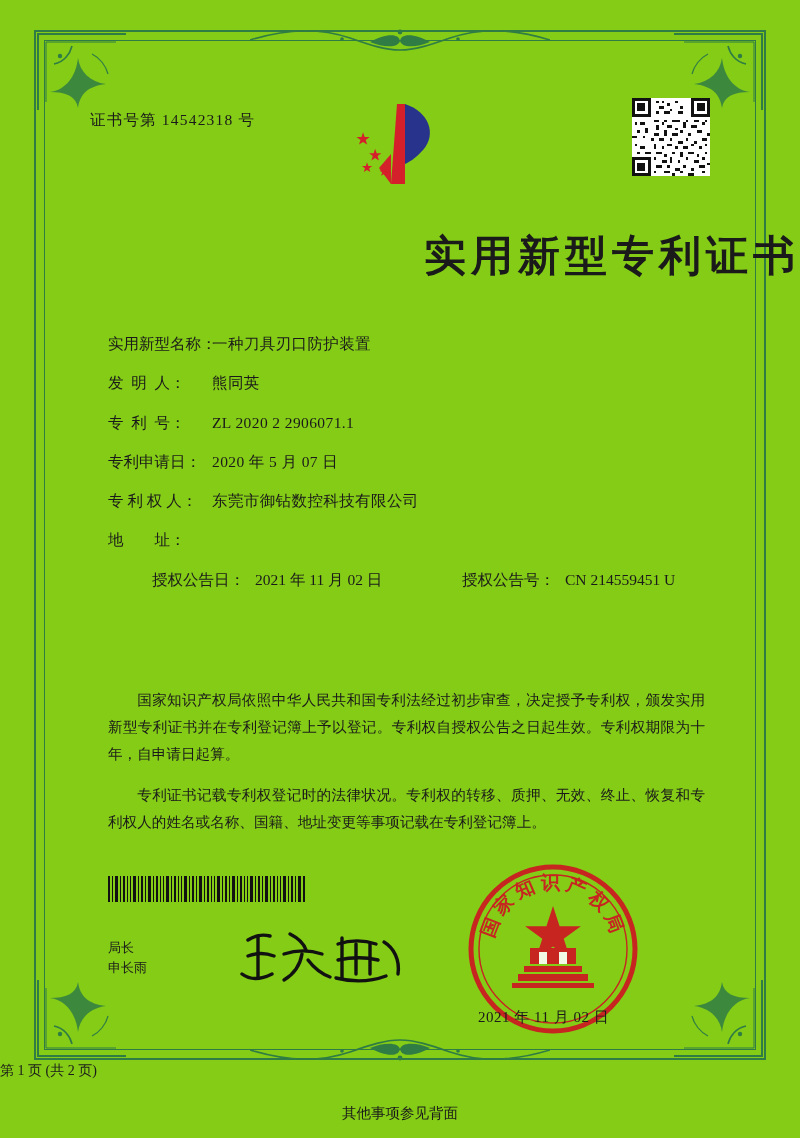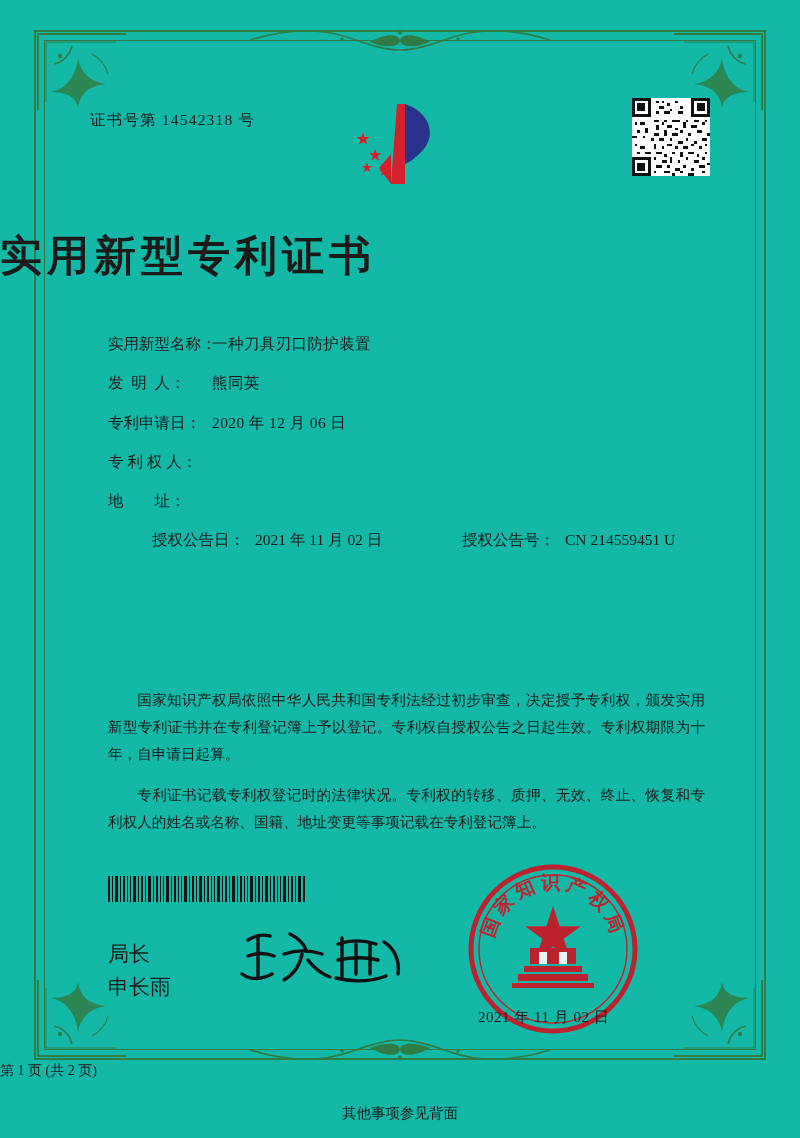--- a/index.html
+++ b/index.html
@@ -12,21 +12,21 @@
     height: 1138px;
     font-family: "Liberation Serif", "DejaVu Serif", serif;
     color: #1a1a1a;
     position: relative;
     overflow: hidden;
   }
 
   .page {
     position: absolute;
     inset: 0;
-    background: #14b8a6;
+    background: #84cc16;
   }
 
   
   .border-outer {
     position: absolute;
     left: 34px; top: 30px; right: 34px; bottom: 78px;
     border: 2px solid #2f7c45;
   }
   .border-inner {
     position: absolute;
@@ -71,21 +71,21 @@
   .qr {
     position: absolute;
     right: 90px; top: 98px;
     width: 78px; height: 78px;
   }
   .qr svg { width: 100%; height: 100%; display: block; }
 
   .title {
     position: absolute;
     left: 0; right: 0; top: 228px;
-    text-align: left;
+    text-align: right;
     font-size: 42px;
     font-weight: bold;
     letter-spacing: 5px;
     font-family: "DejaVu Serif", "Liberation Serif", serif;
   }
 
   
   .fields {
     position: absolute;
     left: 108px; right: 95px; top: 336px;
@@ -141,21 +141,21 @@
     position: absolute;
     left: 108px; top: 876px;
     width: 200px; height: 26px;
   }
   .barcode svg { width: 100%; height: 100%; display: block; }
 
   
   .sig-block {
     position: absolute;
     left: 108px; top: 938px;
-    font-size: 21px;
+    font-size: 13px;
     line-height: 1.55;
   }
   .sig-hand {
     position: absolute;
     left: 238px; top: 922px;
     width: 170px; height: 70px;
   }
   .sig-hand svg { width: 100%; height: 100%; display: block; }
 
   
@@ -382,28 +382,33 @@
     <div class="field-row">
       <div class="field-label">实用新型名称：</div>
       <div class="field-value">一种刀具刃口防护装置</div>
     </div>
 
     <div class="field-row">
       <div class="field-label">发  明  人：</div>
       <div class="field-value">熊同英</div>
     </div>
 
+    <div class="field-row">
+      <div class="field-label">专  利  号：</div>
+      <div class="field-value">ZL 2020 2 2906071.1</div>
+    </div>
 
     <div class="field-row">
       <div class="field-label">专利申请日：</div>
-      <div class="field-value">2020 年 12 月 06 日</div>
+      <div class="field-value">2020 年 5 月 07 日</div>
     </div>
 
     <div class="field-row">
       <div class="field-label">专 利 权 人：</div>
+      <div class="field-value">东莞市御钻数控科技有限公司</div>
     </div>
 
     <div class="field-row">
       <div class="field-label">地        址：</div>
     </div>
 
     <div class="row-dual">
       <div class="dual-left">
         <span class="dual-label">授权公告日：</span>
         <span class="dual-value">2021 年 11 月 02 日</span>

